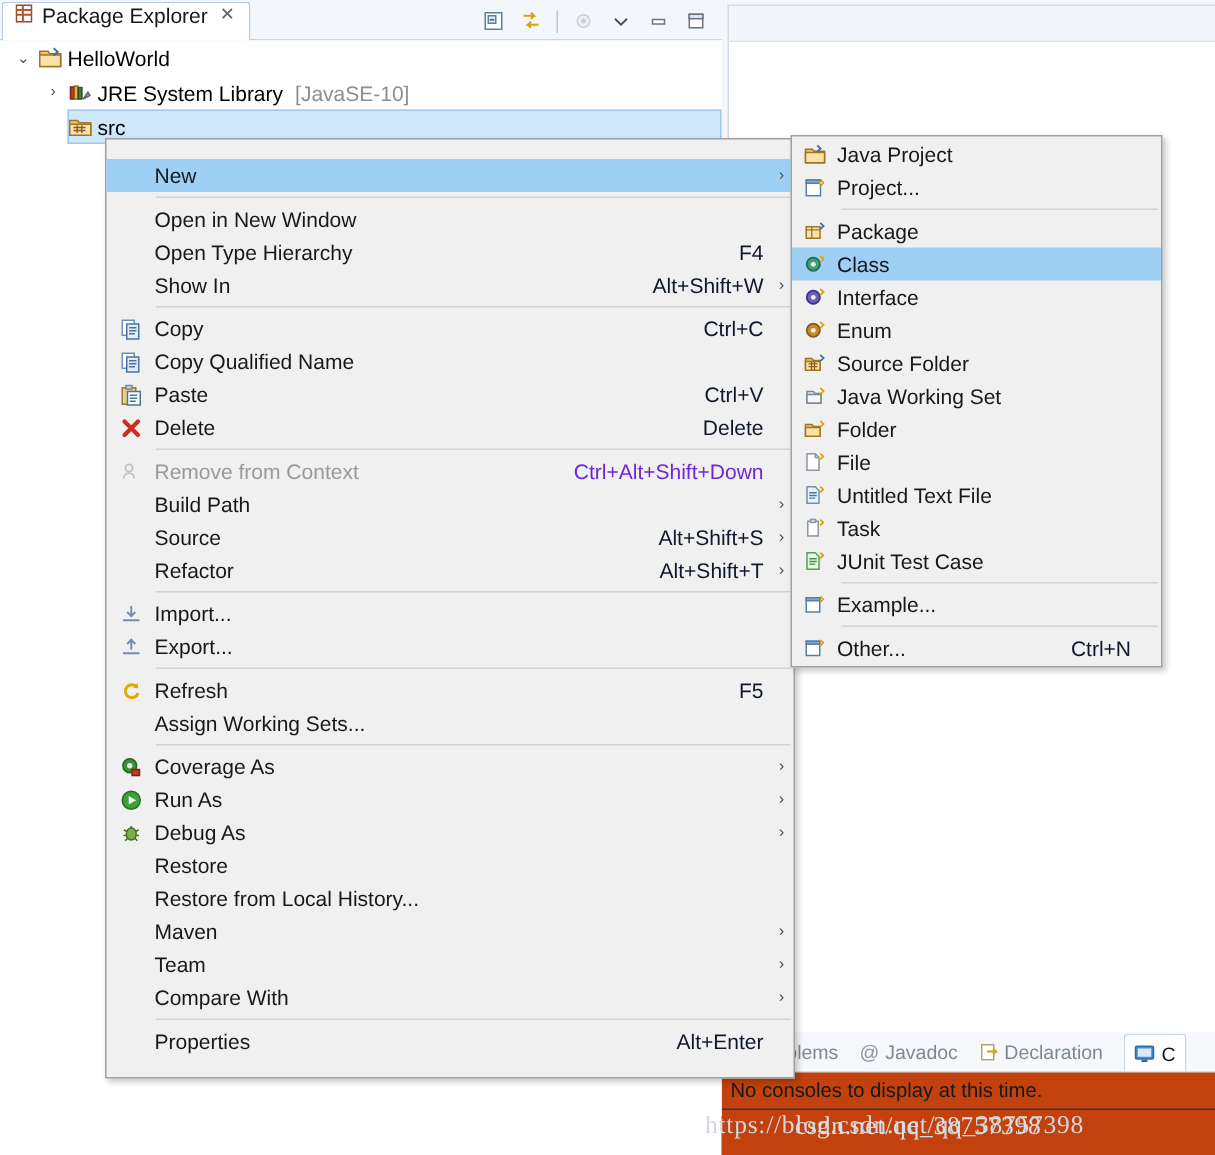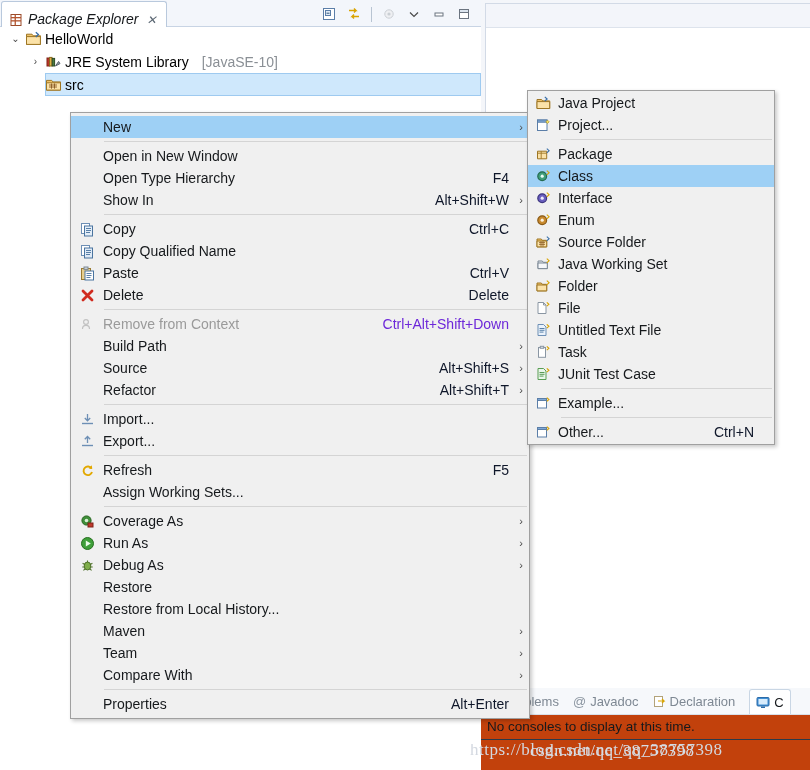--- a/index.html
+++ b/index.html
@@ -18,26 +18,25 @@
     position:absolute; left:0; top:0; width:481px; height:744px;
     background:#ffffff;
   }
   .pe-tabbar {
     position:absolute; left:0; top:0; width:481px; height:27px;
     background:#f3f6fb;
     border-bottom:1px solid #c8d4e4;
   }
   .pe-tab {
     position:absolute; left:1px; top:1px; height:26px;
-    display:flex; align-items:flex-end; gap:5px;
+    display:flex; align-items:flex-start; gap:5px;
     padding:0 9px 0 7px;
     background:#ffffff;
     border:1px solid #b9c9dd; border-bottom:none;
     border-radius:3px 3px 0 0;
-    font-style:italic;
   }
   .pe-tab-title {
     font-size:14px; color:#16191c; white-space:nowrap;
   }
   .pe-tab-close { font-size:12px; color:#5a6672; margin-left:3px; }
 
   .pe-toolbar {
     position:absolute; right:6px; top:3px; height:22px;
     display:flex; align-items:center; gap:3px;
   }
@@ -53,21 +52,21 @@
     font-size:14px; white-space:nowrap;
   }
   .tree-row.lvl0 { padding-left:8px; }
   .tree-row.lvl1 { padding-left:28px; }
   .tree-arrow {
     width:15px; display:inline-flex; align-items:center; justify-content:center;
     color:#4a4a4a; font-size:10px;
   }
   .tree-ico { width:20px; display:inline-flex; align-items:center; justify-content:center; }
   .tree-label { margin-left:2px; }
-  .tree-sub { color:#8a8f95; margin-left:13px; }
+  .tree-sub { color:#8a8f95; margin-left:8px; }
   .tree-row.selected .sel-bg {
     position:absolute; left:45px; right:0; top:0; bottom:0;
     background:#cfe8fc; border:1px solid #9ecaf0;
   }
   .tree-row.selected > * { position:relative; z-index:2; }
 
   
   .editor-area {
     position:absolute; left:481px; top:0; width:329px; height:688px;
     background:#f4f6fa;
@@ -129,23 +128,22 @@
     position:absolute; left:60px; top:1px;
     color:#d8dde4;
   }
 
   
   .ctx-menu {
     position:absolute; left:70px; top:92px; width:460px;
     background:#f0f0f0;
     border:1px solid #a0a0a0;
     box-shadow:2px 2px 4px rgba(0,0,0,0.22);
-    padding:3px 0;
+    padding:13px 0;
     z-index:50;
-    margin-top:20px;
   }
   .ctx-gutter {
     position:absolute; left:1px; top:1px; bottom:1px; width:30px;
     background:#f0f0f0;
   }
   .mi {
     position:relative;
     height:22px;
     display:flex; align-items:center;
     font-size:14px;

